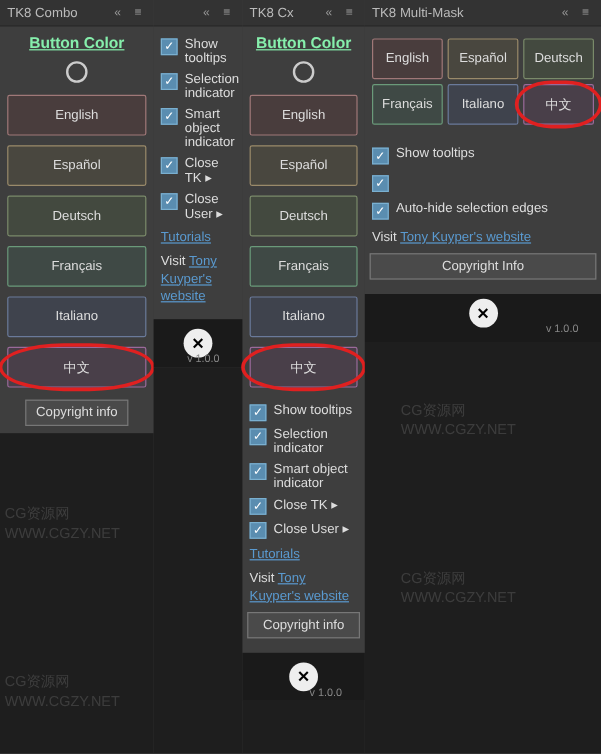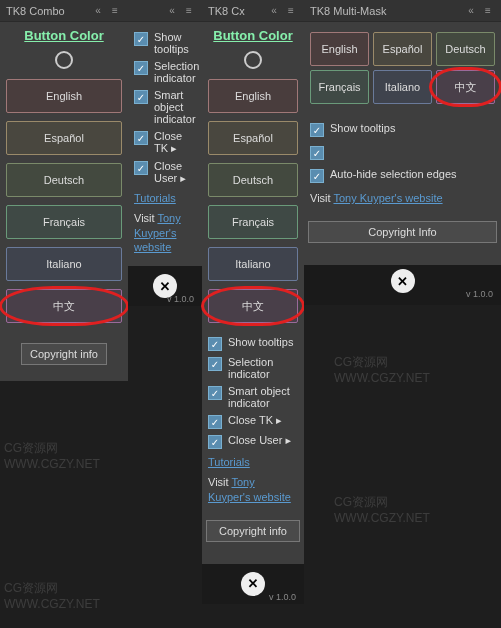--- a/index.html
+++ b/index.html
@@ -17,29 +17,29 @@
 .circ{width:18px;height:18px;border:2px solid #ccc;border-radius:50%;margin:4px auto 6px}
 .lang{height:34px;border:1px solid;border-radius:2px;color:#ddd;font-size:11px;display:flex;align-items:center;justify-content:center;margin:4px 6px;cursor:pointer}
 .en{border-color:#a07878;background:rgba(120,60,60,.2)}
 .es{border-color:#9a8a6a;background:rgba(120,110,70,.2)}
 .de{border-color:#7a8a6a;background:rgba(90,120,70,.2)}
 .fr{border-color:#6a9a7a;background:rgba(70,120,100,.2)}
 .it{border-color:#6a7a9a;background:rgba(70,90,140,.2)}
 .zh{border-color:#9a6a9a;background:rgba(120,70,120,.2)}
 .red{position:relative}
 .red::after{content:'';position:absolute;left:-8px;right:-8px;top:-4px;bottom:-4px;border:3px solid #e02020;border-radius:50%/60%;pointer-events:none}
-.btn{height:22px;border:1px solid #777;background:#4a4a4a;color:#ddd;font-size:11px;display:flex;align-items:center;justify-content:center;margin:16px auto;padding:0 8px;cursor:pointer}
+.btn{height:22px;border:1px solid #777;background:#4a4a4a;color:#ddd;font-size:11px;display:flex;align-items:center;justify-content:center;margin:6px auto;padding:0 8px;cursor:pointer}
 .settings{padding:4px 4px 6px;color:#ddd;font-size:11px}
 .chk{display:flex;align-items:flex-start;margin:5px 0;cursor:pointer}
 .chkbox{width:14px;height:14px;background:#5a8db0;border:1px solid #7ab0d0;margin:1px 6px 0 2px;display:flex;align-items:center;justify-content:center;color:#fff;font-size:10px;flex-shrink:0}
 .lnk{color:#5a9ad0;text-decoration:underline;cursor:pointer}
 .vis{margin:6px 2px;line-height:1.3}
 .footer{background:#1a1a1a;height:40px;position:relative;display:flex;align-items:center;justify-content:center}
 .xb{width:24px;height:24px;background:#eee;border-radius:50%;display:flex;align-items:center;justify-content:center;color:#000;font-size:13px;font-weight:bold;cursor:pointer}
-.ver{position:absolute;right:8px;bottom:2px;color:#888;font-size:9px}
+.ver{position:absolute;right:19px;bottom:2px;color:#888;font-size:9px}
 .footer.mm .xb{margin-top:-8px}
 .footer.mm .ver{bottom:6px}
 .dark{background:#1e1e1e;flex:1;position:relative}
 .wm{position:absolute;color:rgba(200,200,200,.18);font-size:12px;width:120px;line-height:1.3;pointer-events:none}
 .c4 .settings .chk{margin:8px 0}
 .row{display:flex;gap:4px;margin:4px;justify-content:center}
 .row .lang{margin:0;flex:1;min-width:0}
 </style>
 </head>
 <body>

